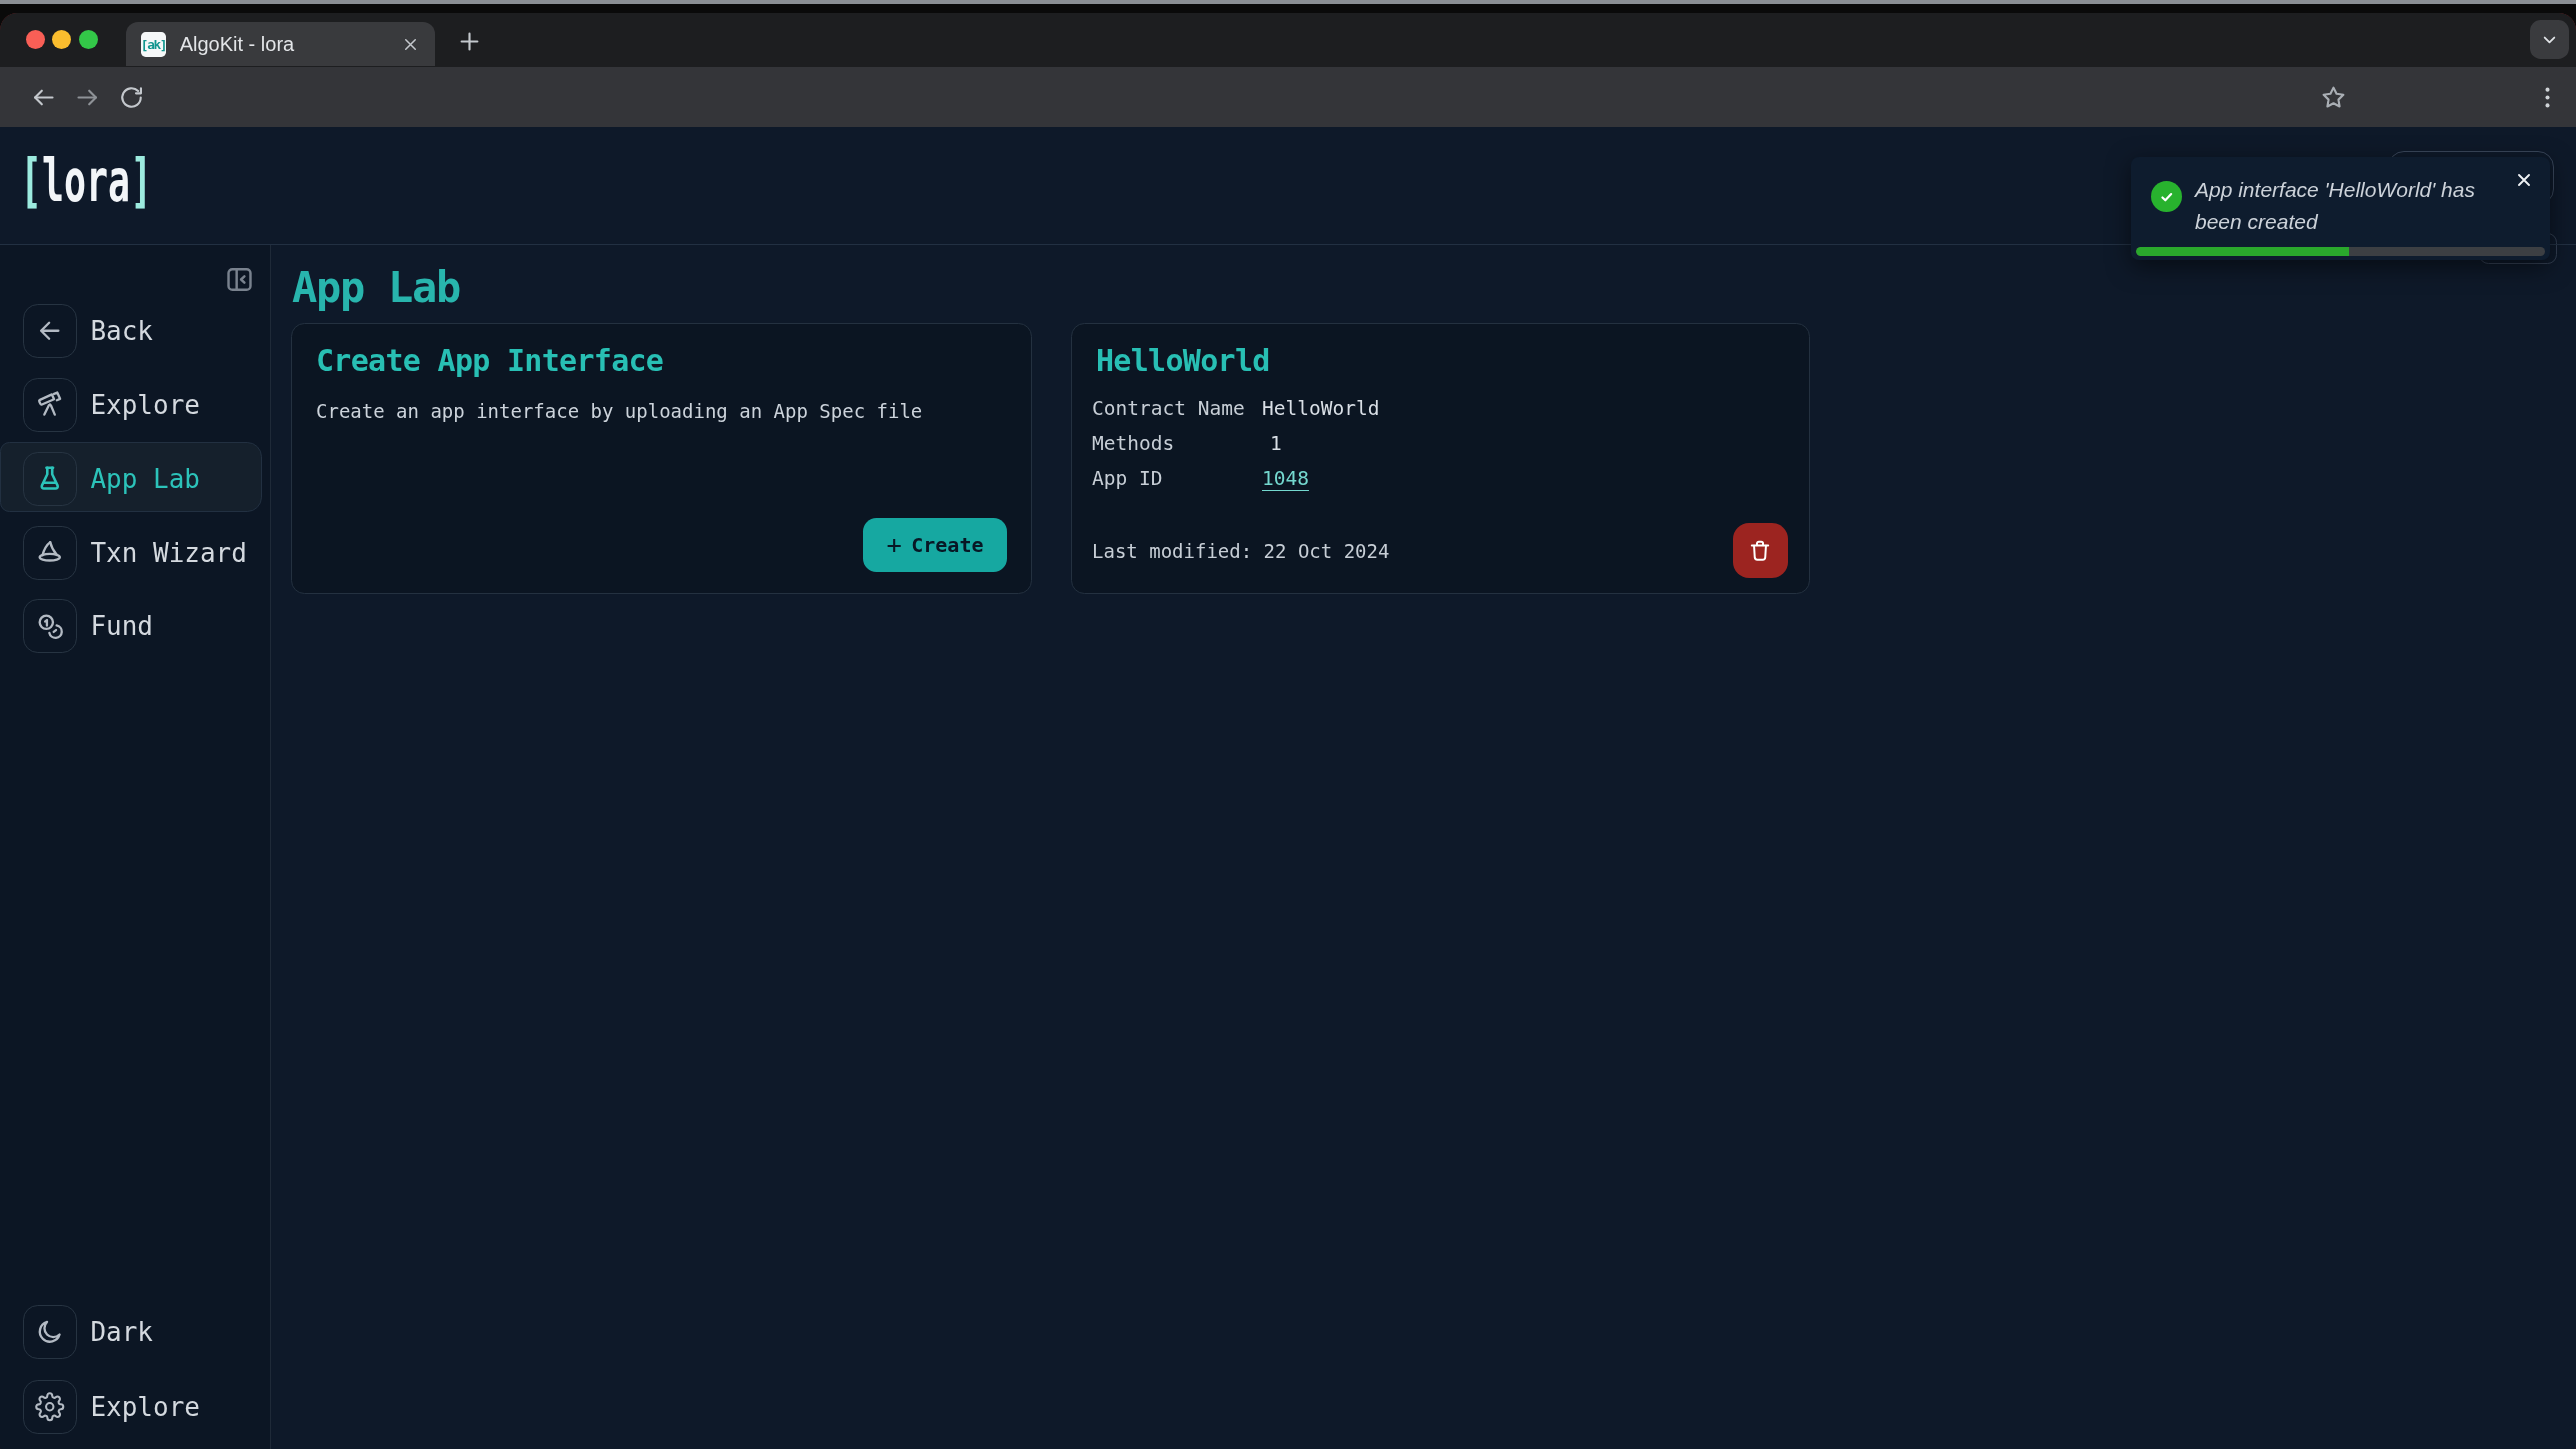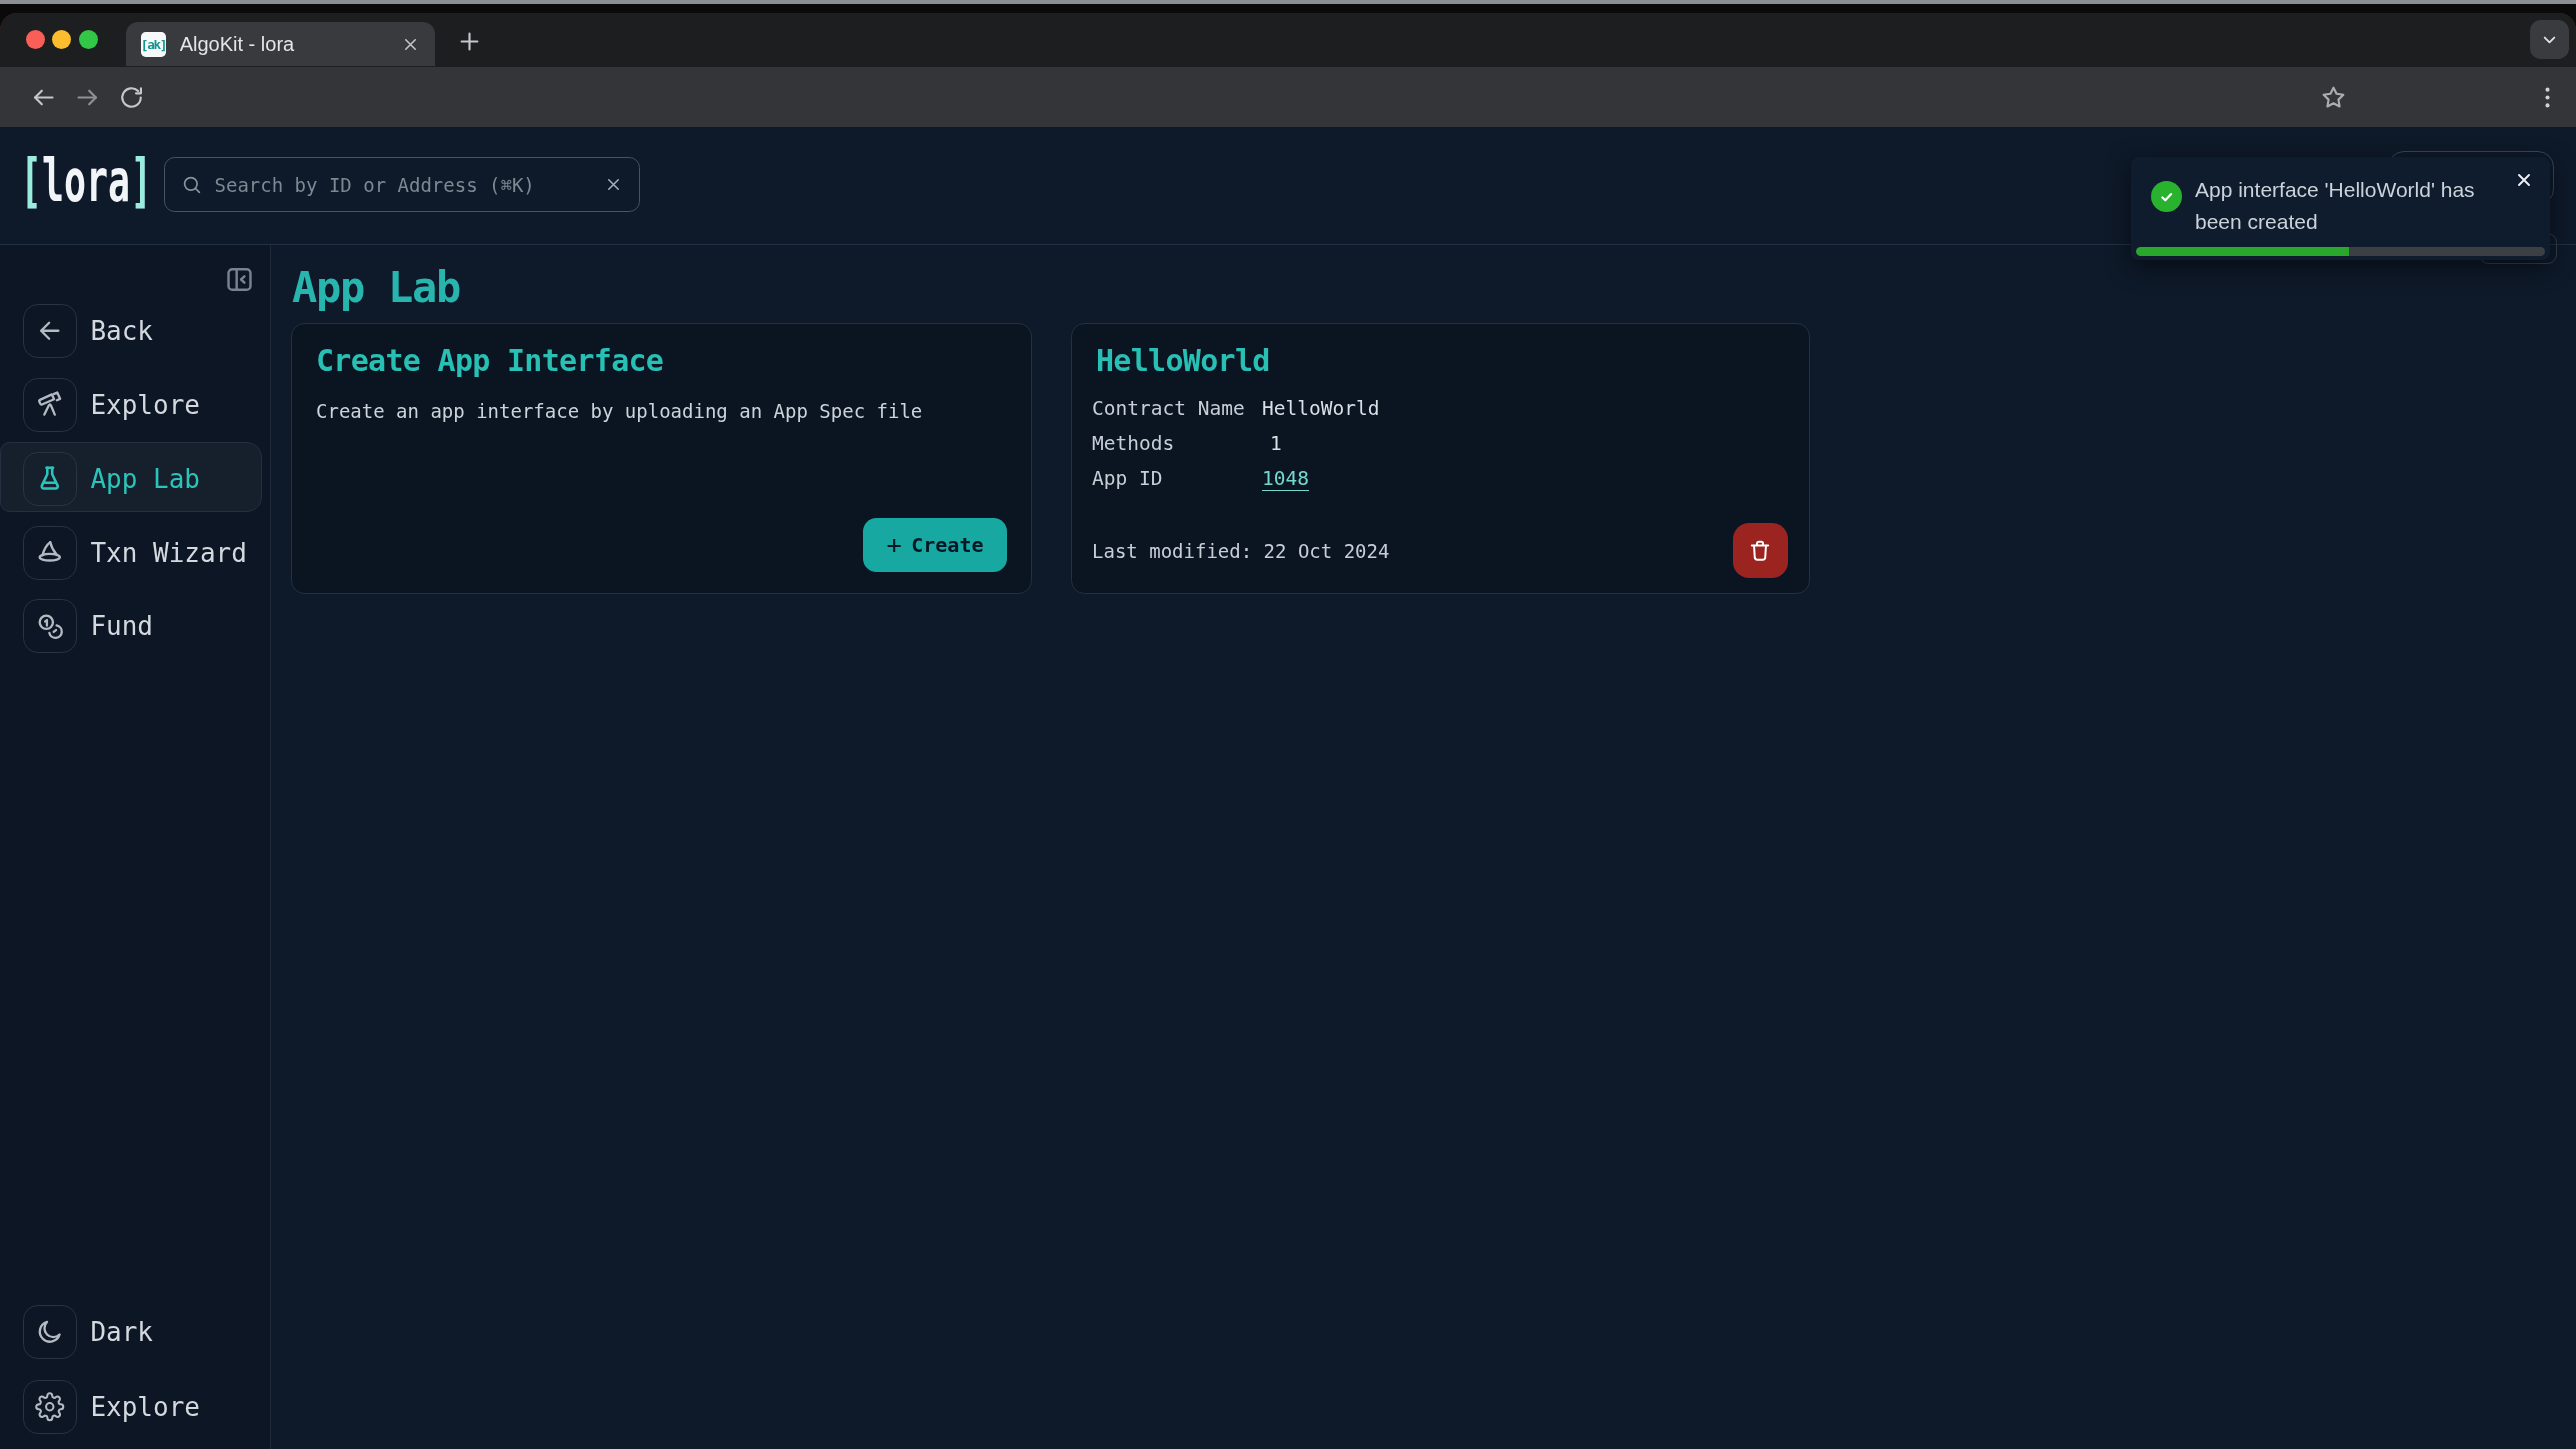--- a/index.html
+++ b/index.html
@@ -3,21 +3,21 @@
 <meta charset="utf-8">
 <style>
   * { margin:0; padding:0; box-sizing:border-box; }
   html,body { width:2576px; height:1449px; }
   body {
     background:linear-gradient(#8b8f94 0px,#8b8f94 4px,#0a0a0a 4px);
     font-family:"Liberation Sans", sans-serif;
     -webkit-font-smoothing:antialiased;
   }
   .mono { font-family:"DejaVu Sans Mono","Liberation Mono",monospace; }
-  .sans { font-family:"Liberation Sans", sans-serif; }
+  .sans { font-family:"Liberation Sans", sans-serif;font-style:italic; }
   .abs { position:absolute; }
   svg { display:block; fill:none; stroke:currentColor; stroke-width:1.9; stroke-linecap:round; stroke-linejoin:round; }
 
   .window { position:absolute; top:13px; left:0; width:2576px; height:1446px;
             border-radius:17.4px 17.4px 13.4px 13.4px; overflow:hidden; background:#7f1d1d; }
 
   
   .tabstrip { left:0; top:0; width:2576px; height:54px; background:#1d1e20; }
   .light { width:19px; height:19px; border-radius:50%; top:17.4px; }
   .tab { left:126px; top:9.4px; width:309px; height:44px; background:#393a3d;
@@ -183,30 +183,20 @@
           <circle cx="12" cy="12" r="1.8"></circle>
           <circle cx="12" cy="19" r="1.8"></circle>
         </svg>
     </div>
   </div>
 
   <div class="abs app-bg"></div>
 
   <div class="abs logo mono"><span class="bracket">[</span><span class="word">lora</span><span class="bracket">]</span></div>
 
-  <div class="abs search">
-    <svg width="21.5" height="21.5" viewBox="0 0 24 24">
-        <circle cx="11" cy="11" r="7"></circle>
-        <path d="m20.5 20.5-4.4-4.4"></path>
-      </svg>
-    <input type="text" placeholder="Search by ID or Address (⌘K)" style="">
-    <svg width="19" height="19" viewBox="0 0 24 24" style="color:#a8b0ba;">
-        <path d="M6 6l12 12M18 6 6 18"></path>
-      </svg>
-  </div>
 
   <div class="abs ghost" style="left:2388px; top:138px; width:166px; height:54px; border-radius:16px;"></div>
   <div class="abs ghost" style="left:2479px; top:220px; width:78px; height:31px; border-radius:9.4px; border-color:#333f52;"></div>
 
   <div class="abs toast">
     <div class="abs toast-check">
       <svg width="20" height="20" viewBox="0 0 24 24" style="stroke-width:2.6;">
           <path d="m6.5 12.5 3.5 3.5 7-7.5"></path>
         </svg>
     </div>

